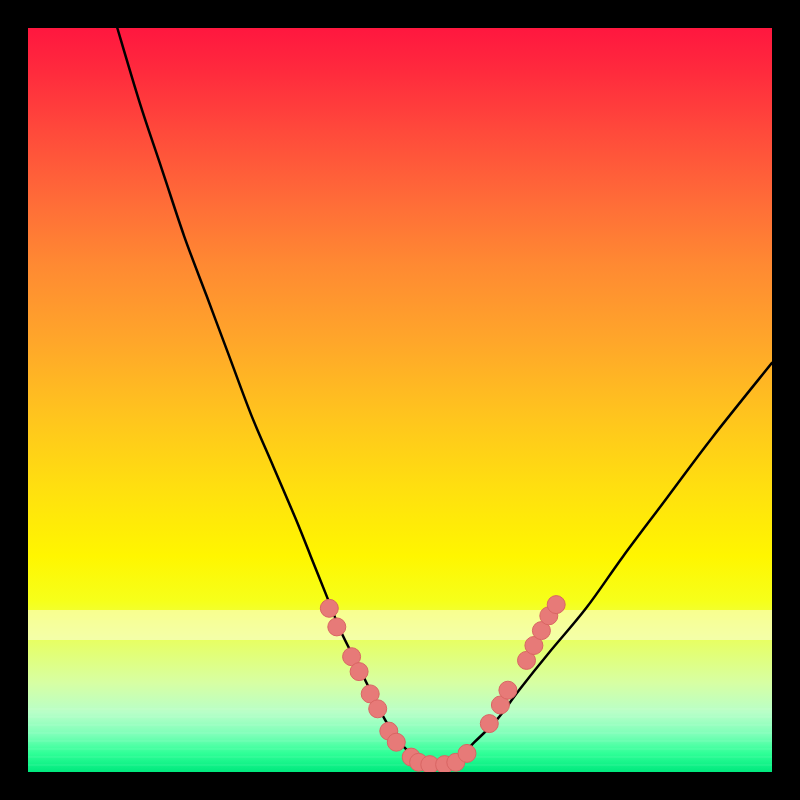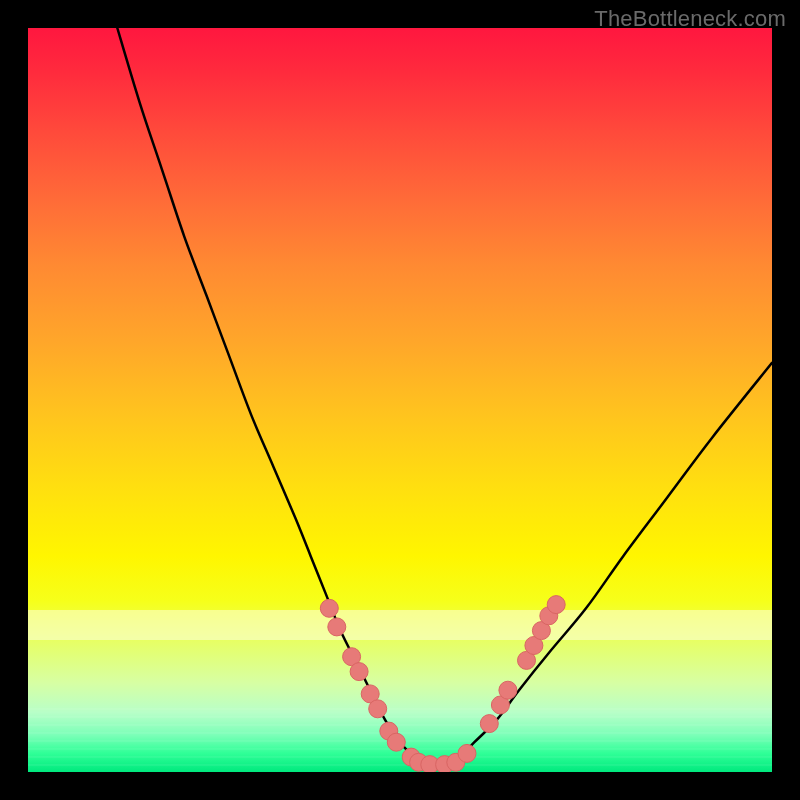--- a/index.html
+++ b/index.html
@@ -131,15 +131,14 @@
           <circle cx="498.5" cy="632.4" r="9" fill="#e77a78" stroke="#d96563" stroke-width="1"></circle>
           <circle cx="505.9" cy="617.5" r="9" fill="#e77a78" stroke="#d96563" stroke-width="1"></circle>
           <circle cx="513.4" cy="602.6" r="9" fill="#e77a78" stroke="#d96563" stroke-width="1"></circle>
           <circle cx="520.8" cy="587.8" r="9" fill="#e77a78" stroke="#d96563" stroke-width="1"></circle>
           <circle cx="528.2" cy="576.6" r="9" fill="#e77a78" stroke="#d96563" stroke-width="1"></circle>
         </g>
     </svg>
 
   </div>
 
-  <div class="source-label">TheBottleneck.com</div>
 
 </div>
 
 </body></html>

